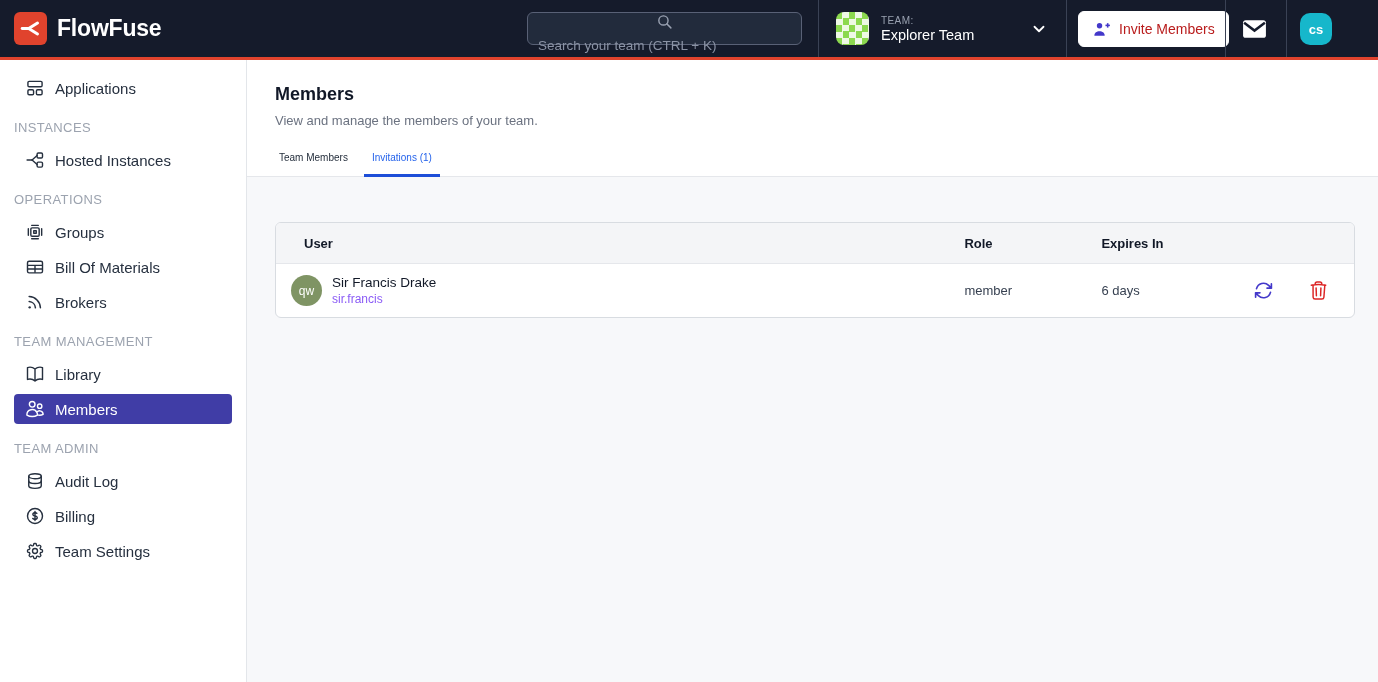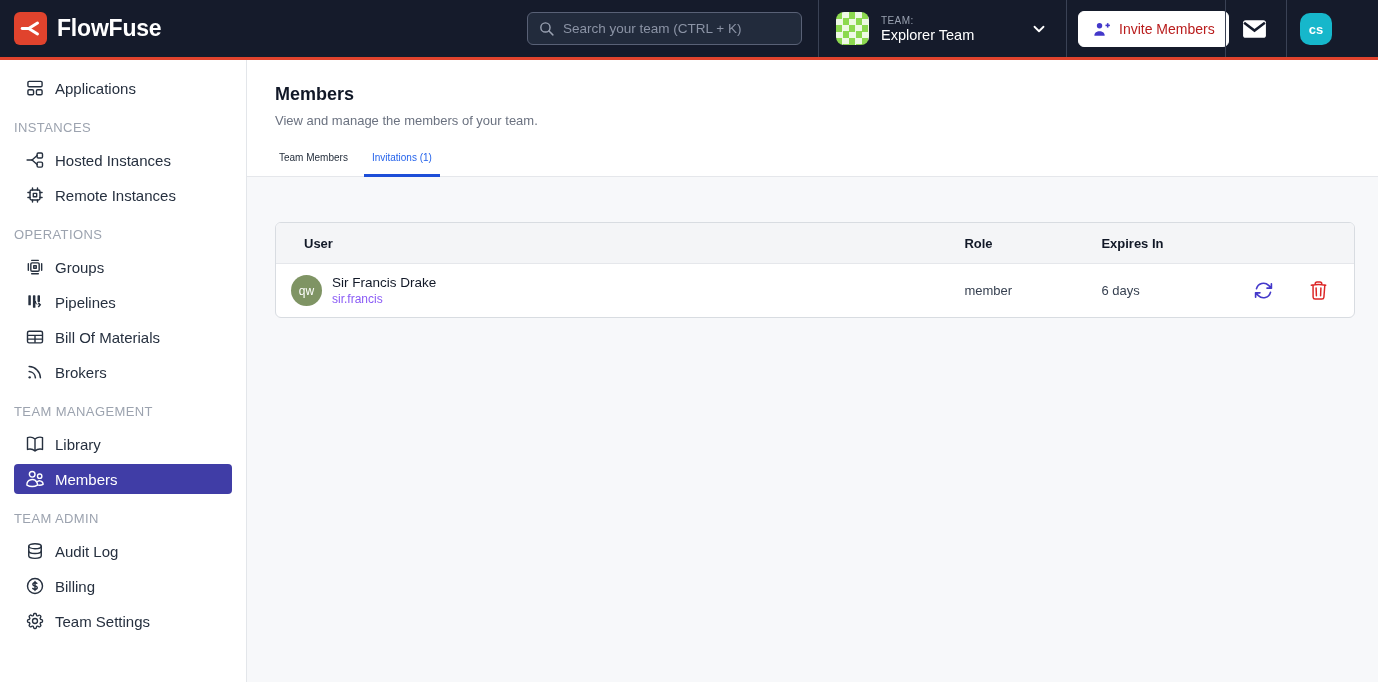--- a/index.html
+++ b/index.html
@@ -15,21 +15,21 @@
   .brand { position: absolute; left: 14px; top: 12px; display: flex; align-items: center; gap: 10px; }
   .brand-logo {
     width: 33px; height: 33px; border-radius: 6px; background: #e0432d;
     display: flex; align-items: center; justify-content: center;
   }
   .brand-name { color: #fff; font-size: 23px; font-weight: 700; letter-spacing: -0.2px; }
 
   .search-box {
     position: absolute; left: 527px; top: 12px; width: 275px; height: 33px;
     background: #222b3c; border: 1px solid #58617400; border: 1px solid #596176;
-    border-radius: 6px; display: flex; align-items: center; padding: 0 10px; gap: 8px;
+    border-radius: 6px; display: flex; align-items: center; padding: 0 10px; gap: 8px; flex-direction: column;
   }
   .search-box input {
     background: transparent; border: none; outline: none; color: #cdd3dd;
     font-size: 13.5px; width: 100%; font-family: "Liberation Sans", sans-serif;
   }
   .search-box input::placeholder { color: #8b93a5; }
 
   .team-select { position: absolute; left: 836px; top: 12px; display: flex; align-items: center; cursor: pointer; }
   .team-avatar {
     width: 33px; height: 33px; border-radius: 8px; flex: 0 0 auto;
@@ -194,49 +194,32 @@
     <svg width="20" height="20" viewBox="0 0 24 24" fill="none" stroke="currentColor" stroke-width="1.7" stroke-linecap="round" stroke-linejoin="round">
       <rect x="14.5" y="3.5" width="6.5" height="6" rx="1.5"></rect>
         <rect x="14.5" y="14.5" width="6.5" height="6" rx="1.5"></rect>
       <path d="M2.5 12h6"></path>
         <path d="M8.5 12l6-5.3"></path>
         <path d="M8.5 12l6 5.3"></path>
     </svg>
     <span>Hosted Instances</span>
   </div>
 
-  <div class="side-item">
-    <svg width="20" height="20" viewBox="0 0 24 24" fill="none" stroke="currentColor" stroke-width="1.7" stroke-linecap="round" stroke-linejoin="round">
-      <rect x="6" y="6" width="12" height="12" rx="2"></rect>
-        <rect x="10" y="10" width="4" height="4"></rect>
-      <path d="M9 3.5V6M15 3.5V6M9 18v2.5M15 18v2.5M3.5 9H6M3.5 15H6M18 9h2.5M18 15h2.5"></path>
-    </svg>
-    <span>Remote Instances</span>
-  </div>
 
   <div class="side-section-title">OPERATIONS</div>
 
   <div class="side-item">
     <svg width="20" height="20" viewBox="0 0 24 24" fill="none" stroke="currentColor" stroke-width="1.7" stroke-linecap="round" stroke-linejoin="round">
       <path d="M8 4h8M8 20h8M4 8v8M20 8v8"></path>
       <rect x="7" y="7" width="10" height="10" rx="1.5"></rect>
         <rect x="10.5" y="10.5" width="3" height="3"></rect>
     </svg>
     <span>Groups</span>
   </div>
 
-  <div class="side-item">
-    <svg width="20" height="20" viewBox="0 0 24 24" fill="currentColor">
-      <rect x="4" y="4" width="3" height="12" rx="0.8"></rect>
-        <rect x="9.5" y="4" width="3" height="15" rx="0.8"></rect>
-        <rect x="15" y="4" width="3" height="8" rx="0.8"></rect>
-      <path d="M16.5 13c0 3 1.5 4.5 4 4.8l-1.8-2 1.4-1.4 3 3.4-3 3.4-1.4-1.4 1.6-1.9c-3.6-.3-5.8-2.4-5.8-5z" transform="translate(-2.5 -1.5) scale(0.95)"></path>
-    </svg>
-    <span>Pipelines</span>
-  </div>
 
   <div class="side-item">
     <svg width="20" height="20" viewBox="0 0 24 24" fill="none" stroke="currentColor" stroke-width="1.7" stroke-linejoin="round">
       <rect x="3" y="5" width="18" height="14" rx="2"></rect>
         <path d="M3 10h18M3 14.5h18M12 10v9"></path>
     </svg>
     <span>Bill Of Materials</span>
   </div>
 
   <div class="side-item">

